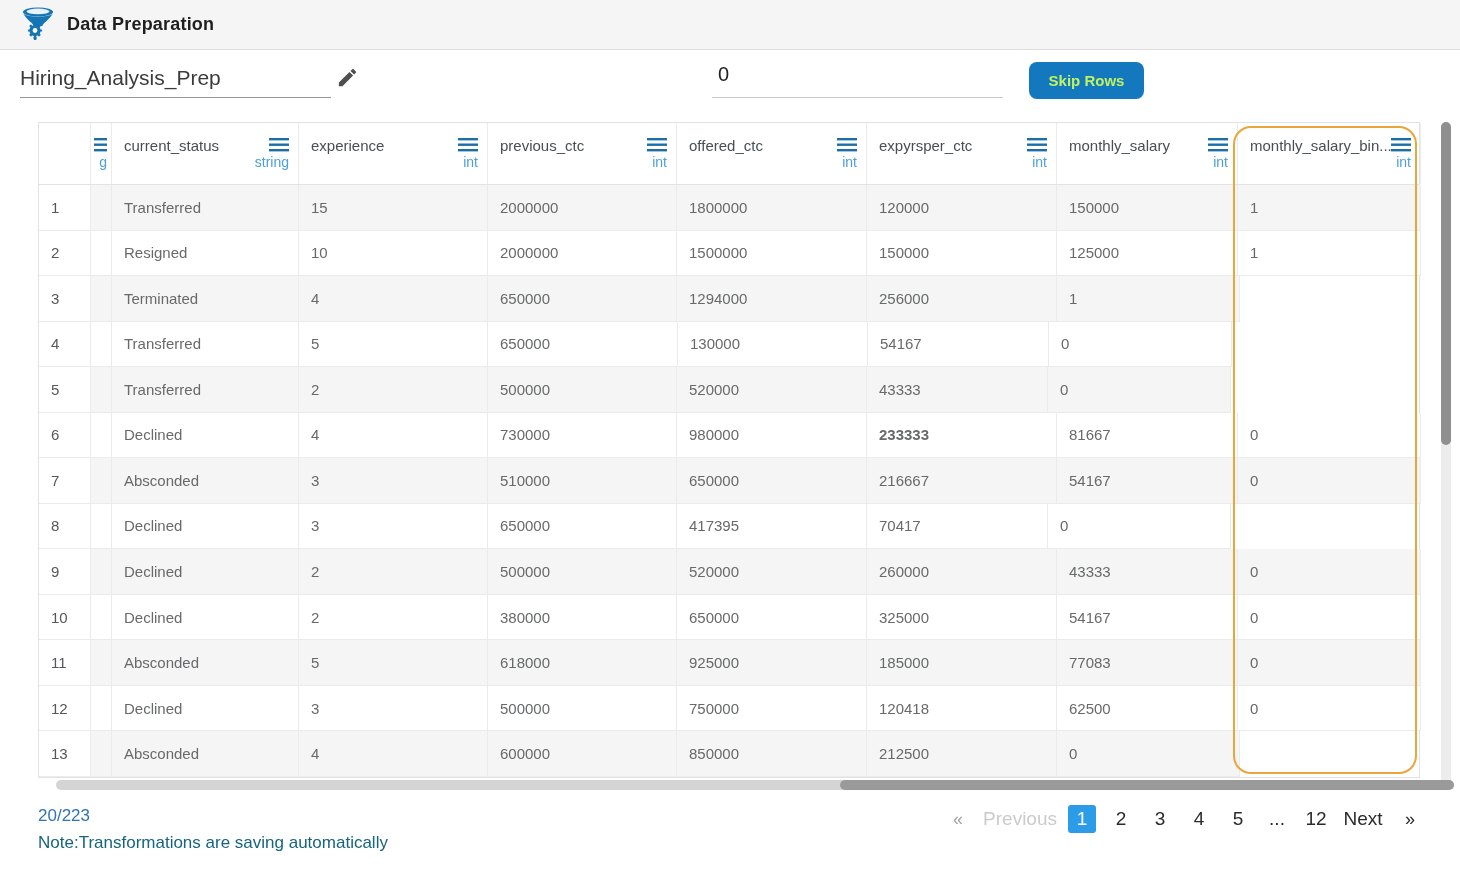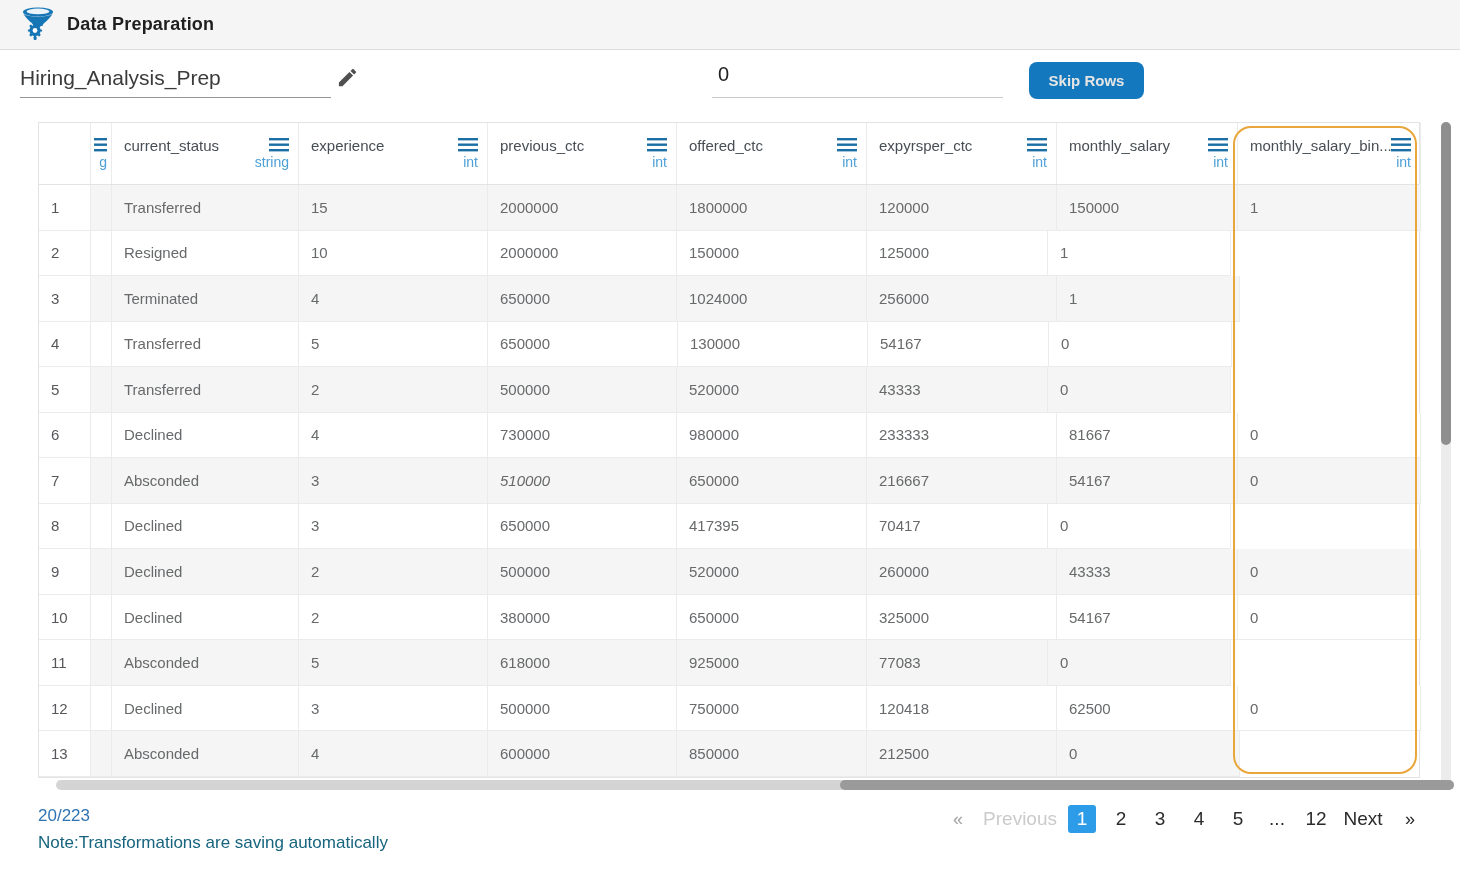--- a/index.html
+++ b/index.html
@@ -21,21 +21,21 @@
     border-bottom:1px solid #969696; font-size:21px; color:#3b3b3b; padding-top:4px;
   }
   .pencil-btn { position:absolute; left:334px; top:66px; width:26px; height:26px; border:none; background:transparent; cursor:pointer; }
   .skip-input {
     position:absolute; left:712px; top:60px; width:291px; height:38px;
     border:none; border-bottom:1px solid #c9c9c9; outline:none; background:transparent;
     font-family:"Liberation Sans",sans-serif; font-size:20px; color:#222; padding:0 6px 8px 6px;
   }
   .skip-btn {
     position:absolute; left:1029px; top:62px; width:115px; height:37px;
-    background:#1478be; color:#e5e5e5; border:none; border-radius:8px;
+    background:#1478be; color:#bef264; border:none; border-radius:8px;
     font-family:"Liberation Sans",sans-serif; font-size:15px; font-weight:bold; cursor:pointer;
   }
   
   .tablewrap {
     position:absolute; left:38px; top:122px; width:1382px; height:656px;
     border:1px solid #e3e3e3; background:#fff; display:flex; flex-direction:column;
   }
   .thead { display:flex; height:62px; border-bottom:1px solid #e3e3e3; background:#fff; flex:none; }
   .hcell { position:relative; border-right:1px solid #ebebeb; overflow:hidden; flex:none; }
   .hname {
@@ -201,31 +201,32 @@
         <div class="cell striped" style="width: 190px;">120000</div>
         <div class="cell striped" style="width: 181px;">150000</div>
         <div class="cell striped" style="width: 183px;">1</div>
       </div>
       <div class="trow">
         <div class="cell num" style="width: 52px;">2</div>
         <div class="cell striped" style="width: 21px;"></div>
         <div class="cell striped" style="width: 187px;">Resigned</div>
         <div class="cell striped" style="width: 189px;">10</div>
         <div class="cell striped" style="width: 189px;">2000000</div>
+        <div class="cell striped" style="width: 190px;">1500000</div>
         <div class="cell striped" style="width: 190px;">150000</div>
         <div class="cell striped" style="width: 181px;">125000</div>
         <div class="cell striped" style="width: 183px;">1</div>
       </div>
       <div class="trow">
         <div class="cell num" style="width: 52px;">3</div>
         <div class="cell striped" style="width: 21px;"></div>
         <div class="cell striped" style="width: 187px;">Terminated</div>
         <div class="cell striped" style="width: 189px;">4</div>
         <div class="cell striped" style="width: 189px;">650000</div>
-        <div class="cell striped" style="width: 190px;">1024000</div>
+        <div class="cell striped" style="width: 190px;">1294000</div>
         <div class="cell striped" style="width: 190px;">256000</div>
         <div class="cell striped" style="width: 183px;">1</div>
       </div>
       <div class="trow">
         <div class="cell num" style="width: 52px;">4</div>
         <div class="cell striped" style="width: 21px;"></div>
         <div class="cell striped" style="width: 187px;">Transferred</div>
         <div class="cell striped" style="width: 189px;">5</div>
         <div class="cell striped" style="width: 190px;">650000</div>
         <div class="cell striped" style="width: 190px;">130000</div>
@@ -242,30 +243,30 @@
         <div class="cell striped" style="width: 181px;">43333</div>
         <div class="cell striped" style="width: 183px;">0</div>
       </div>
       <div class="trow">
         <div class="cell num" style="width: 52px;">6</div>
         <div class="cell striped" style="width: 21px;"></div>
         <div class="cell striped" style="width: 187px;">Declined</div>
         <div class="cell striped" style="width: 189px;">4</div>
         <div class="cell striped" style="width: 189px;">730000</div>
         <div class="cell striped" style="width: 190px;">980000</div>
-        <div class="cell striped" style="width: 190px;">233333</div>
+        <div class="cell striped" style="width: 190px; font-weight: bold;">233333</div>
         <div class="cell striped" style="width: 181px;">81667</div>
         <div class="cell striped" style="width: 183px;">0</div>
       </div>
       <div class="trow">
         <div class="cell num" style="width: 52px;">7</div>
         <div class="cell striped" style="width: 21px;"></div>
         <div class="cell striped" style="width: 187px;">Absconded</div>
         <div class="cell striped" style="width: 189px;">3</div>
-        <div class="cell striped" style="width: 189px; font-style: italic;">510000</div>
+        <div class="cell striped" style="width: 189px;">510000</div>
         <div class="cell striped" style="width: 190px;">650000</div>
         <div class="cell striped" style="width: 190px;">216667</div>
         <div class="cell striped" style="width: 181px;">54167</div>
         <div class="cell striped" style="width: 183px;">0</div>
       </div>
       <div class="trow">
         <div class="cell num" style="width: 52px;">8</div>
         <div class="cell striped" style="width: 21px;"></div>
         <div class="cell striped" style="width: 187px;">Declined</div>
         <div class="cell striped" style="width: 189px;">3</div>
@@ -296,20 +297,21 @@
         <div class="cell striped" style="width: 181px;">54167</div>
         <div class="cell striped" style="width: 183px;">0</div>
       </div>
       <div class="trow">
         <div class="cell num" style="width: 52px;">11</div>
         <div class="cell striped" style="width: 21px;"></div>
         <div class="cell striped" style="width: 187px;">Absconded</div>
         <div class="cell striped" style="width: 189px;">5</div>
         <div class="cell striped" style="width: 189px;">618000</div>
         <div class="cell striped" style="width: 190px;">925000</div>
+        <div class="cell striped" style="width: 190px;">185000</div>
         <div class="cell striped" style="width: 181px;">77083</div>
         <div class="cell striped" style="width: 183px;">0</div>
       </div>
       <div class="trow">
         <div class="cell num" style="width: 52px;">12</div>
         <div class="cell striped" style="width: 21px;"></div>
         <div class="cell striped" style="width: 187px;">Declined</div>
         <div class="cell striped" style="width: 189px;">3</div>
         <div class="cell striped" style="width: 189px;">500000</div>
         <div class="cell striped" style="width: 190px;">750000</div>

